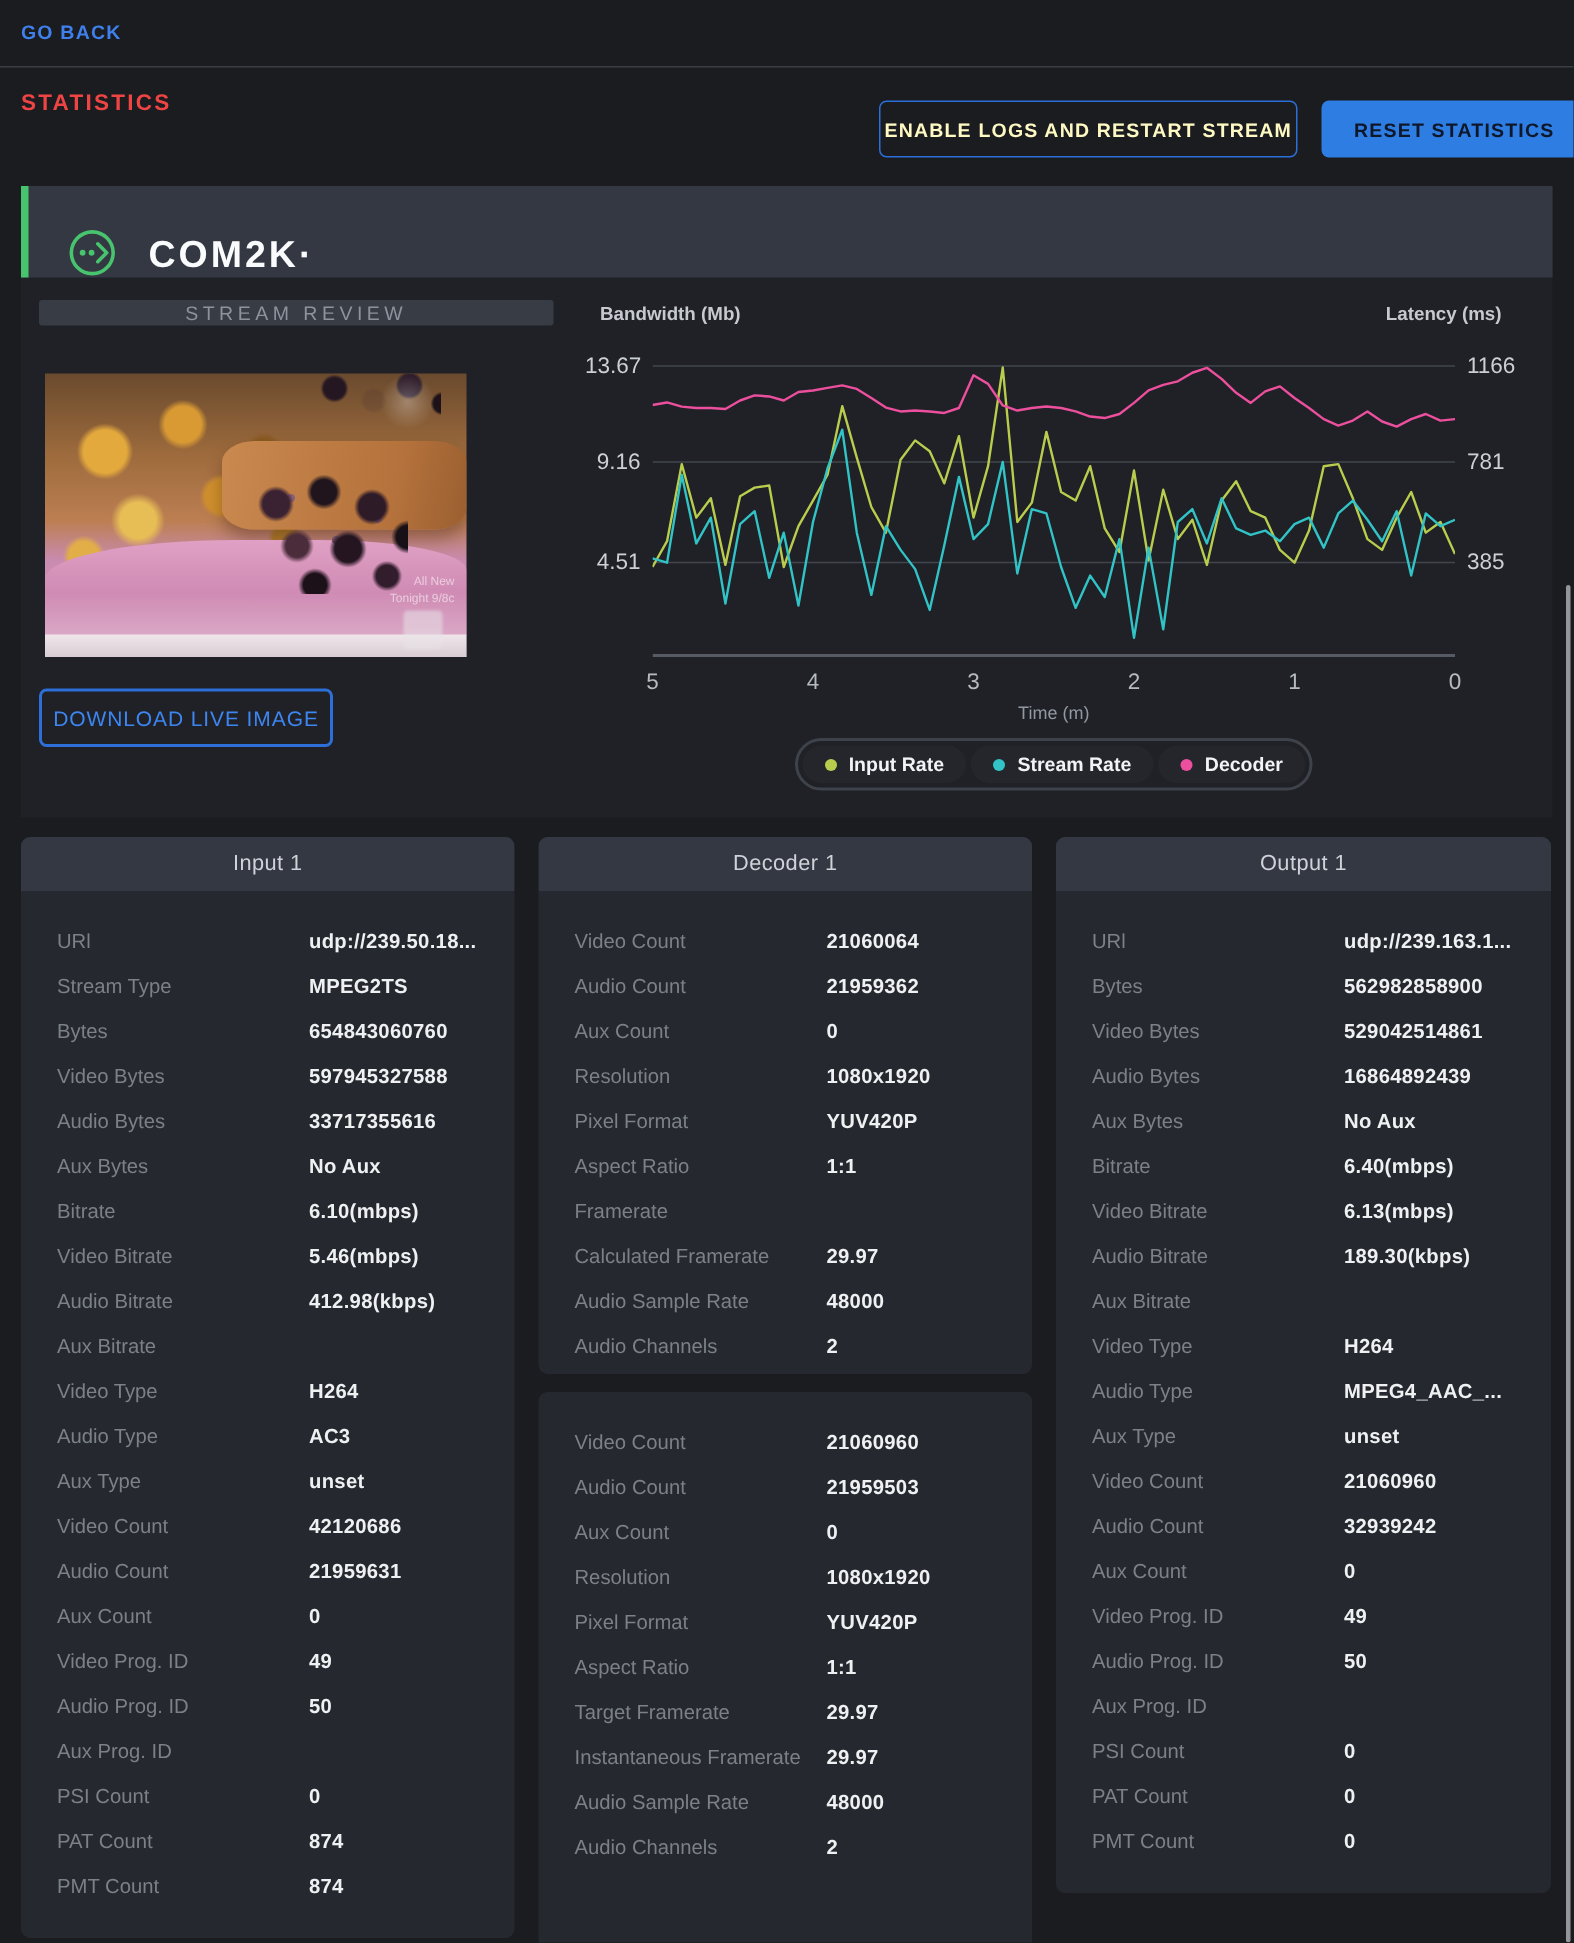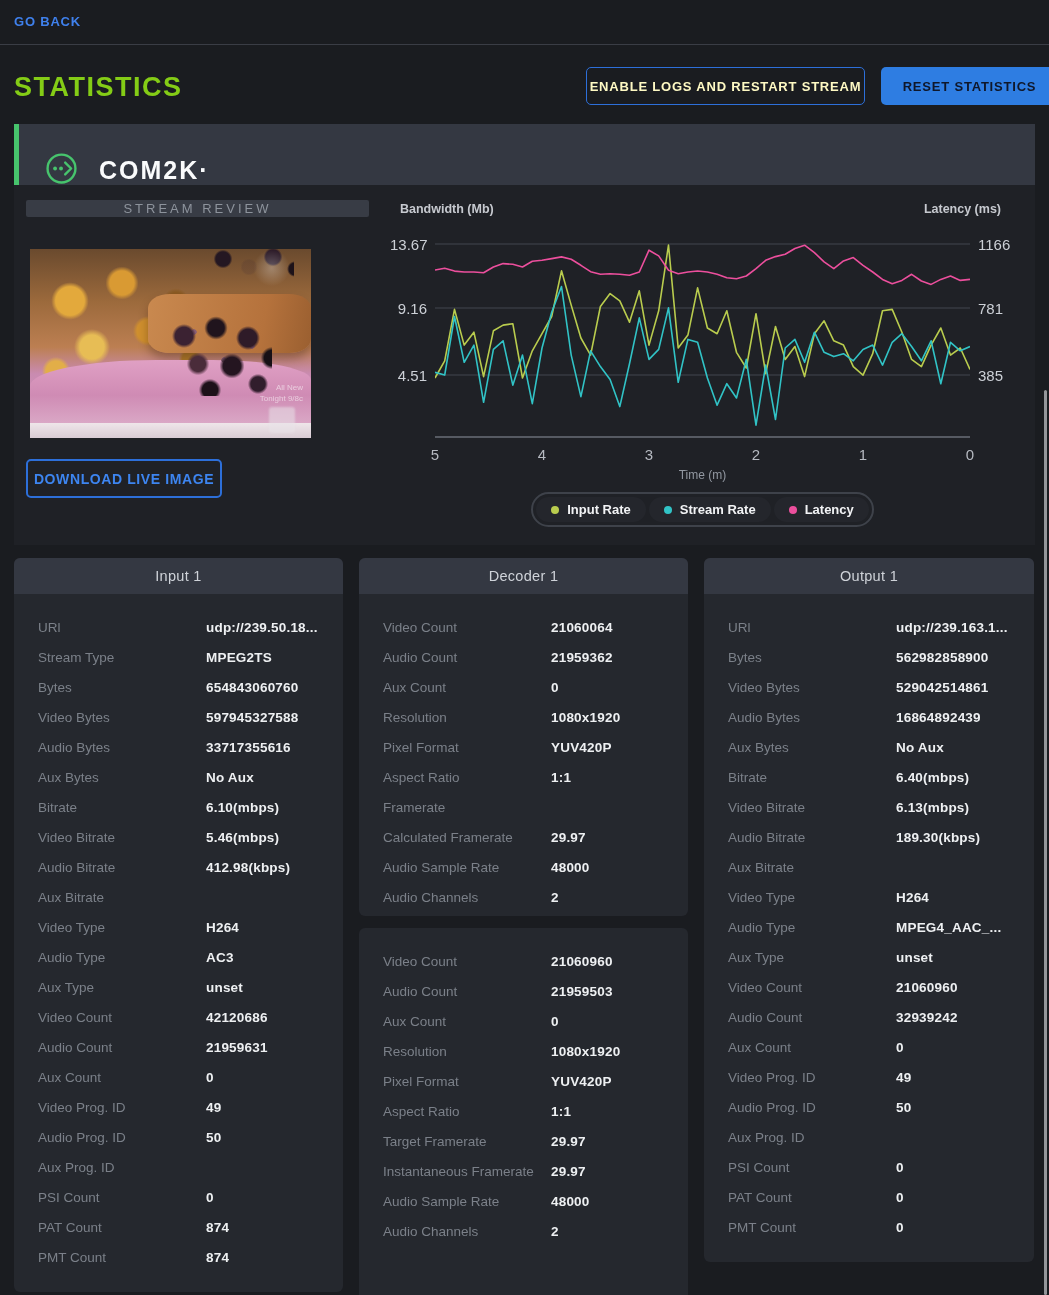--- a/index.html
+++ b/index.html
@@ -8,21 +8,21 @@
     position:relative; overflow:hidden;
     background:#1a1c20;
     font-family:"Liberation Sans", sans-serif;
     color:#eef0f3;
   }
   .abs { position:absolute; }
 
   
   #go-back { left:14px; top:14px; font-size:13px; font-weight:600; letter-spacing:.8px; color:#3f80ec; cursor:pointer; }
   #top-divider { left:0; top:44px; width:1049px; height:1px; background:#3a3d45; }
-  #page-title { left:14px; top:72px; font-size:27px; font-weight:800; letter-spacing:1.5px; color:#84cc16; }
+  #page-title { left:14px; top:60px; font-size:15px; font-weight:800; letter-spacing:1.5px; color:#ef4444; }
 
   .btn { display:flex; align-items:center; justify-content:center; height:38px; border-radius:5px;
          font-size:13px; font-weight:700; letter-spacing:.8px; cursor:pointer; }
   #btn-enable { left:586px; top:67px; width:279px; border:1.5px solid #2d6fd9; color:#fef9c3; background:transparent; }
   #btn-reset  { left:881px; top:67px; width:177px; background:#2e7de2; color:#0f172a; border:none; }
 
   
   #device-card { left:14px; top:124px; width:1021px; height:421px; background:#1f2126; }
   #device-band { left:0; top:0; width:1021px; height:61px; background:#343842; border-left:5px solid #47c46d;
                  display:flex; align-items:flex-end; padding-left:26px; }
@@ -71,21 +71,21 @@
       background:linear-gradient(180deg,#e0a0c4,#cf8bb4 55%,#daa8c6); border-radius:45% 35% 0 0 / 26px 20px 0 0; }
   .sr-plate { position:absolute; left:0; right:0; bottom:0; height:15px;
       background:linear-gradient(180deg,#efe6ea,#d9ccd4); }
   .sr-glare { position:absolute; right:0; top:0; width:100%; height:100%;
       background:radial-gradient(circle 26px at 86% 10%, rgba(255,255,255,.28), rgba(255,255,255,0) 70%); }
   .sr-watermark { position:absolute; right:8px; bottom:34px; text-align:right;
       font-size:8px; line-height:11px; color:rgba(255,255,255,.55); }
   .sr-logo-box { position:absolute; right:16px; bottom:5px; width:26px; height:26px;
       background:rgba(232,226,232,.55); border-radius:3px; filter:blur(1px); }
   #sr-download { left:12px; top:335px; width:196px; height:39px; border:2px solid #2d6fd9; border-radius:5px;
-      background:transparent; color:#3d85f0; font-size:14px; font-weight:700; letter-spacing:.6px;
+      background:transparent; color:#3d85f0; font-size:14px; font-weight:400; letter-spacing:.6px;
       display:flex; align-items:center; justify-content:center; cursor:pointer; }
 
   
   #chart { left:376px; top:72px; width:630px; height:344px; }
   #chart-axis-titles { left:10px; top:6px; width:601px; display:flex; justify-content:space-between;
       font-size:12.5px; font-weight:600; color:#c6c9cf; }
   #chart-svg { left:45px; top:34px; }
   .ytick { position:absolute; font-size:15px; color:#ccd0d6; transform:translateY(-50%); }
   .ytick.left  { left:0; width:37px; text-align:right; }
   .ytick.right { left:588px; text-align:left; }
@@ -171,21 +171,21 @@
           <div class="legend-pill">
             <span class="legend-dot" style="background: rgb(185, 204, 78);"></span>
             <span>Input Rate</span>
           </div>
           <div class="legend-pill">
             <span class="legend-dot" style="background: rgb(49, 195, 198);"></span>
             <span>Stream Rate</span>
           </div>
           <div class="legend-pill">
             <span class="legend-dot" style="background: rgb(236, 79, 157);"></span>
-            <span>Latency</span>
+            <span>Decoder</span>
           </div>
         </div>
     </div>
   <div class="abs ytick left" style="top: 48px;">13.67</div>
       <div class="abs ytick left" style="top: 112px;">9.16</div>
       <div class="abs ytick left" style="top: 179px;">4.51</div>
       <div class="abs ytick right" style="top: 48px;">1166</div>
       <div class="abs ytick right" style="top: 112px;">781</div>
       <div class="abs ytick right" style="top: 179px;">385</div>
       <div class="abs xtick" style="left: 45px;">5</div>

